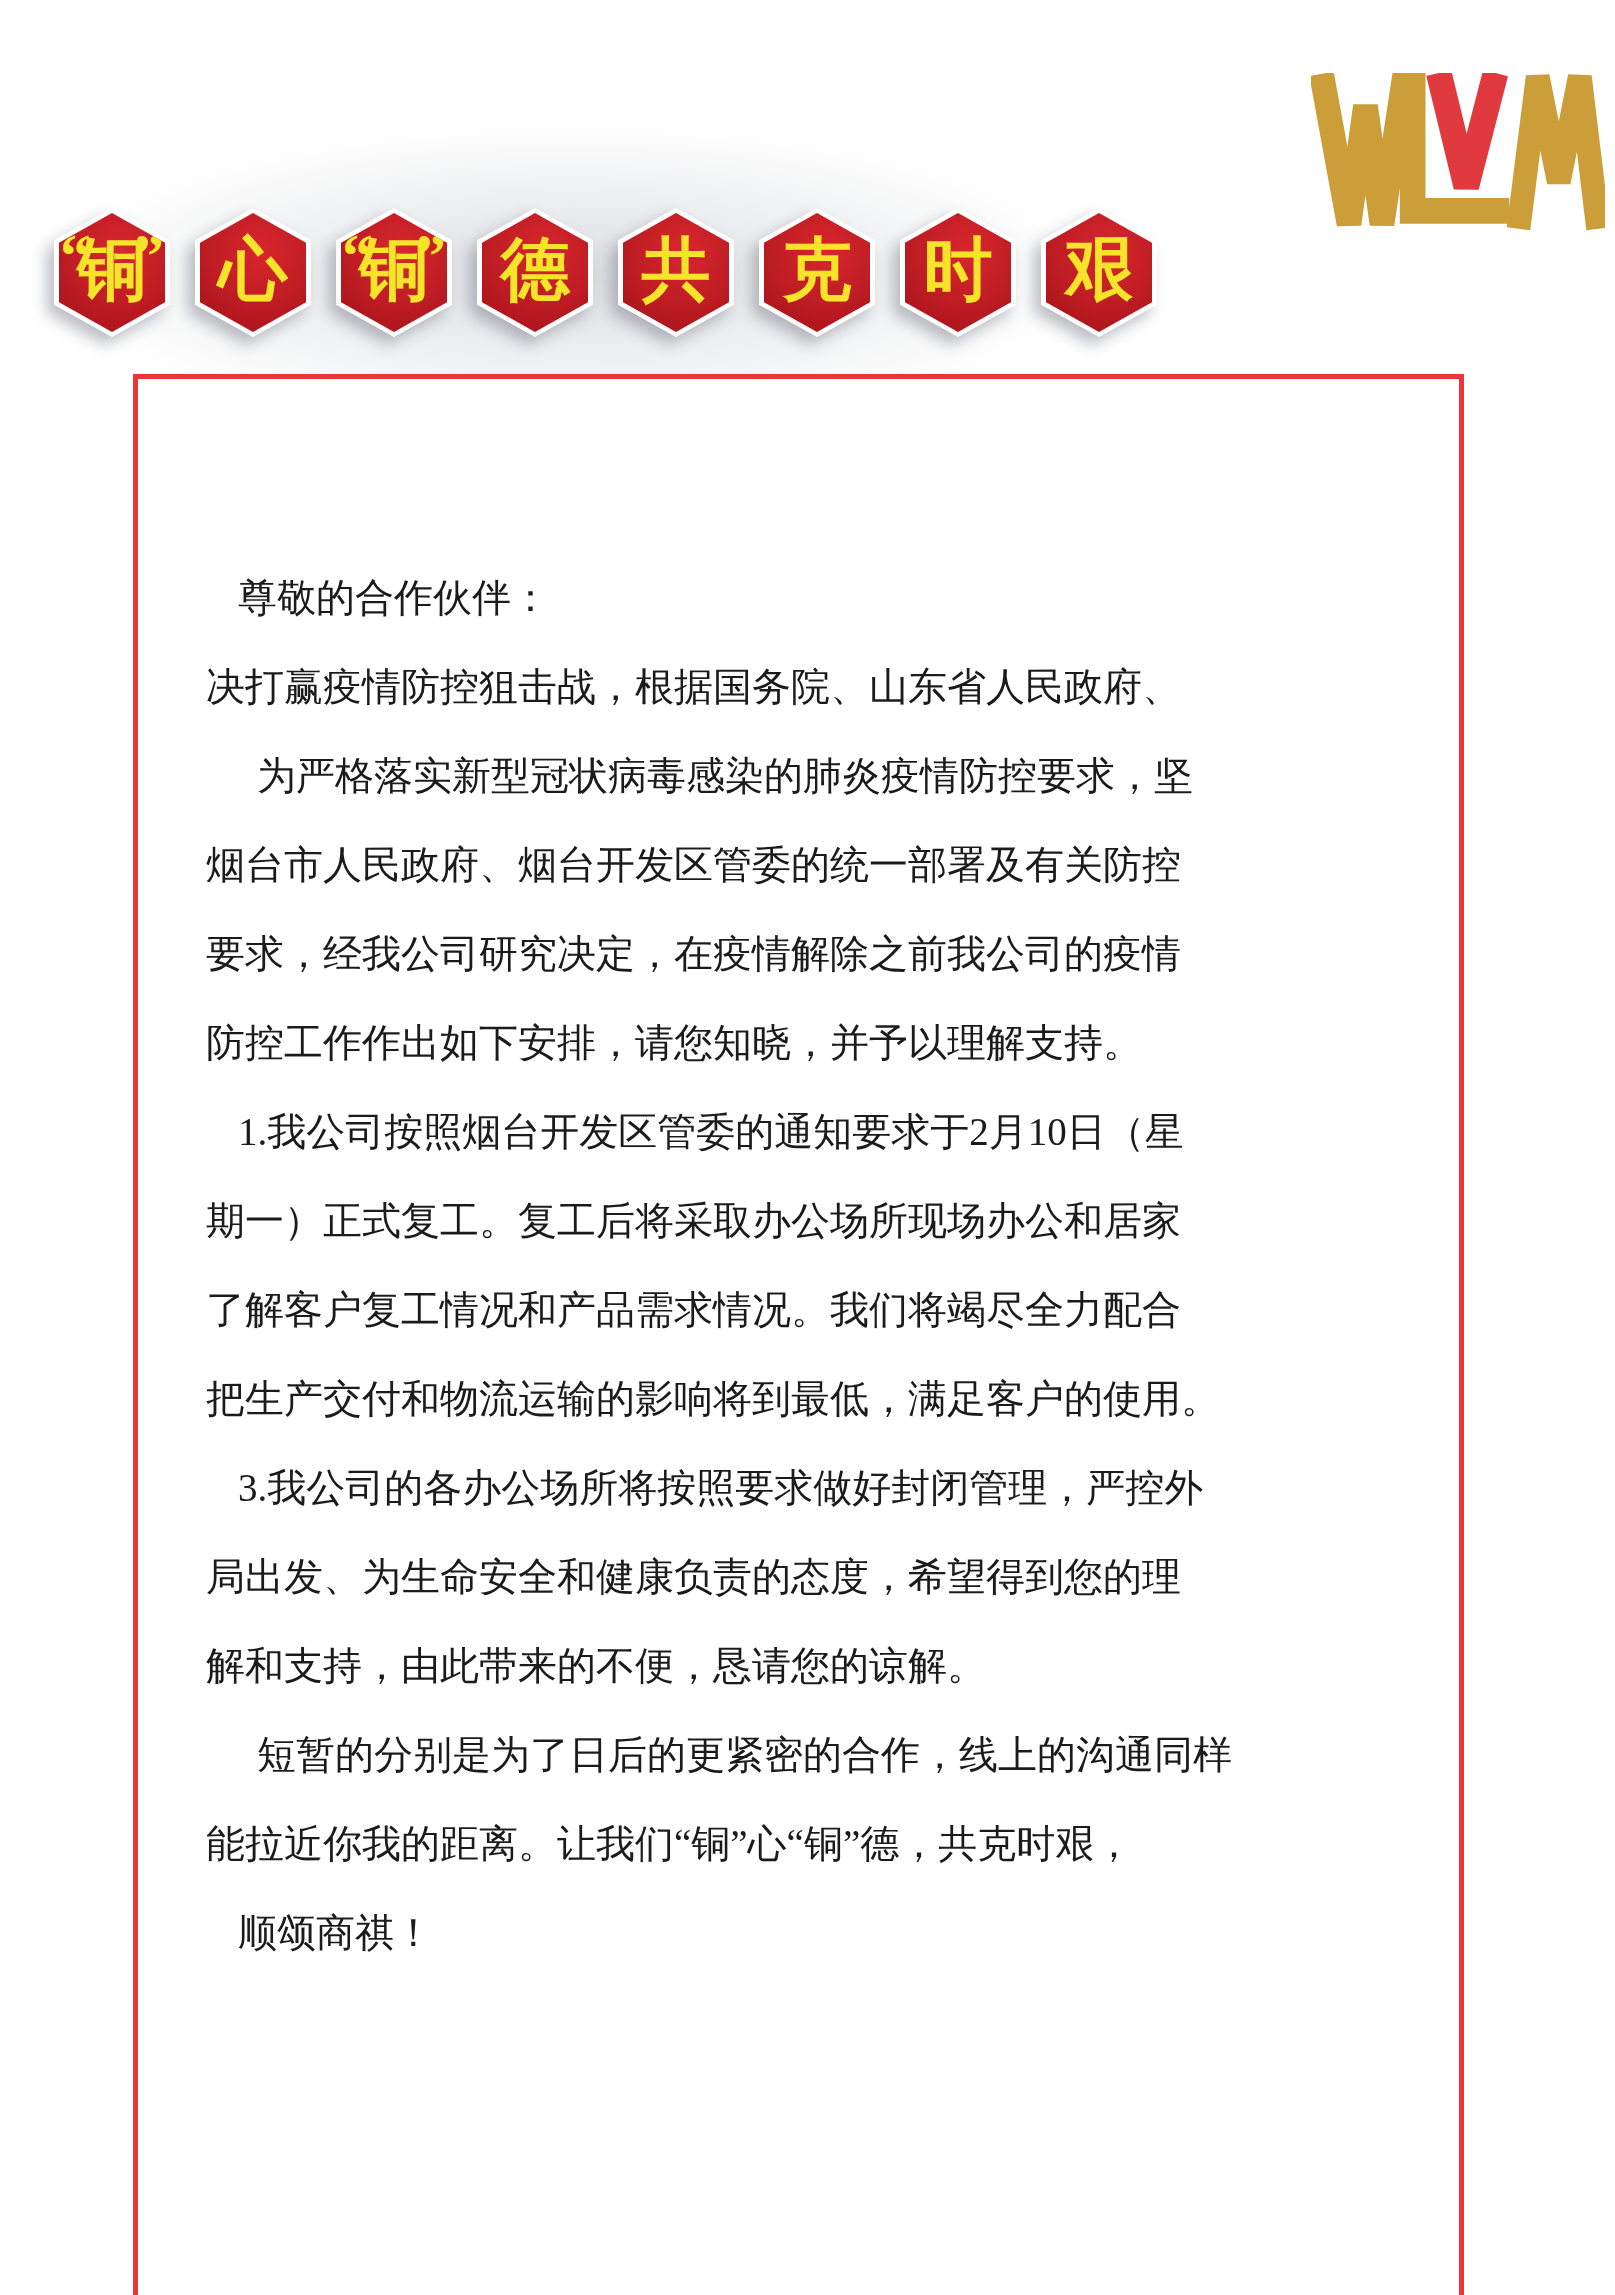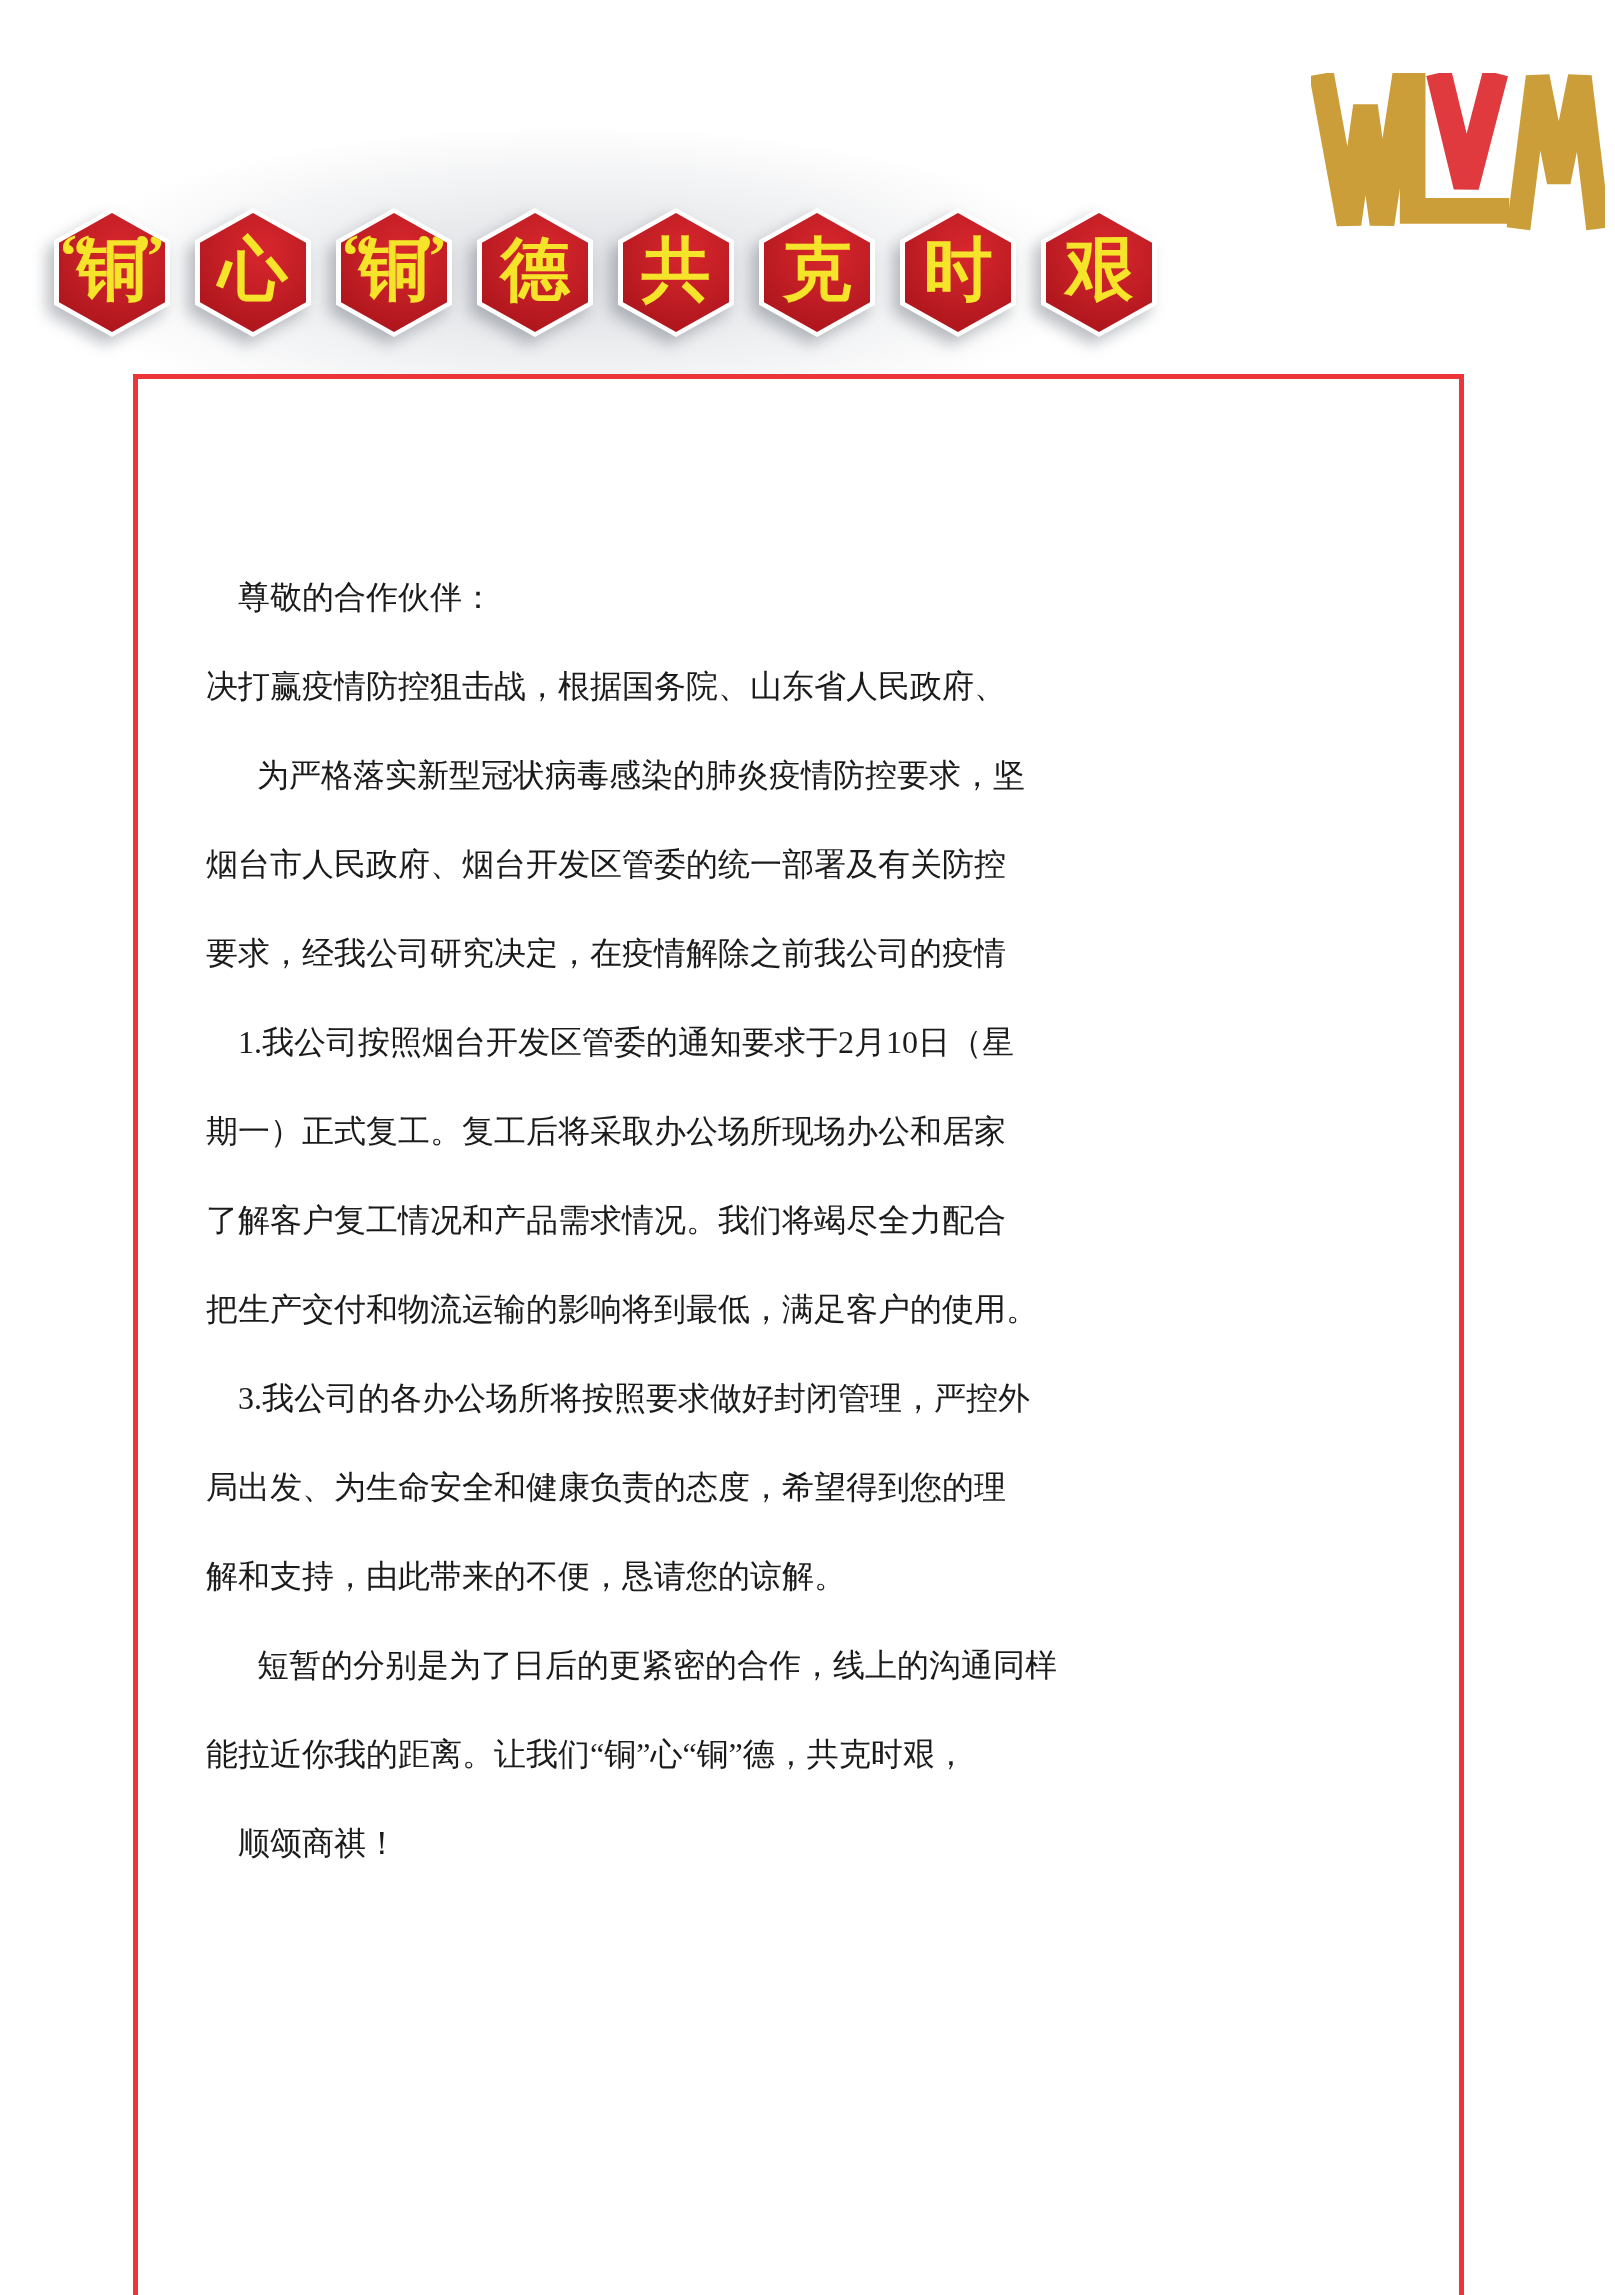--- a/index.html
+++ b/index.html
@@ -38,21 +38,21 @@
   .hex-q.close{right:0.9px;}
   
   .letter-box{
     position:absolute;left:133px;top:374px;width:1331px;height:2252px;box-sizing:border-box;
     border:5px solid #ec3538;border-bottom-width:13.8px;background:#ffffff;
   }
   .letter-content{
     padding:174px 37px 0 68px;color:#1b1b1b;
   }
   .line{
-    height:89px;line-height:89px;font-size:32px;white-space:nowrap;font-family:Liberation Serif, serif;
+    height:89px;line-height:89px;font-size:39px;white-space:nowrap;font-family:Liberation Serif, serif;
   }
   .ind-s{padding-left:32px;}
   .ind-m{padding-left:51px;}
 </style>
 </head>
 <body>
 
 <div class="wash"></div>
 
 <div class="logo">
@@ -127,20 +127,21 @@
     </div>
 </div>
 
 <div class="letter-box">
   <div class="letter-content">
     <div class="line ind-s">尊敬的合作伙伴：</div>
     <div class="line">决打赢疫情防控狙击战，根据国务院、山东省人民政府、</div>
     <div class="line ind-m">为严格落实新型冠状病毒感染的肺炎疫情防控要求，坚</div>
     <div class="line">烟台市人民政府、烟台开发区管委的统一部署及有关防控</div>
     <div class="line">要求，经我公司研究决定，在疫情解除之前我公司的疫情</div>
+    <div class="line">防控工作作出如下安排，请您知晓，并予以理解支持。</div>
     <div class="line ind-s">1.我公司按照烟台开发区管委的通知要求于2月10日（星</div>
     <div class="line">期一）正式复工。复工后将采取办公场所现场办公和居家</div>
     <div class="line">了解客户复工情况和产品需求情况。我们将竭尽全力配合</div>
     <div class="line">把生产交付和物流运输的影响将到最低，满足客户的使用。</div>
     <div class="line ind-s">3.我公司的各办公场所将按照要求做好封闭管理，严控外</div>
     <div class="line">局出发、为生命安全和健康负责的态度，希望得到您的理</div>
     <div class="line">解和支持，由此带来的不便，恳请您的谅解。</div>
     <div class="line ind-m">短暂的分别是为了日后的更紧密的合作，线上的沟通同样</div>
     <div class="line">能拉近你我的距离。让我们“铜”心“铜”德，共克时艰，</div>
     <div class="line ind-s">顺颂商祺！</div>

